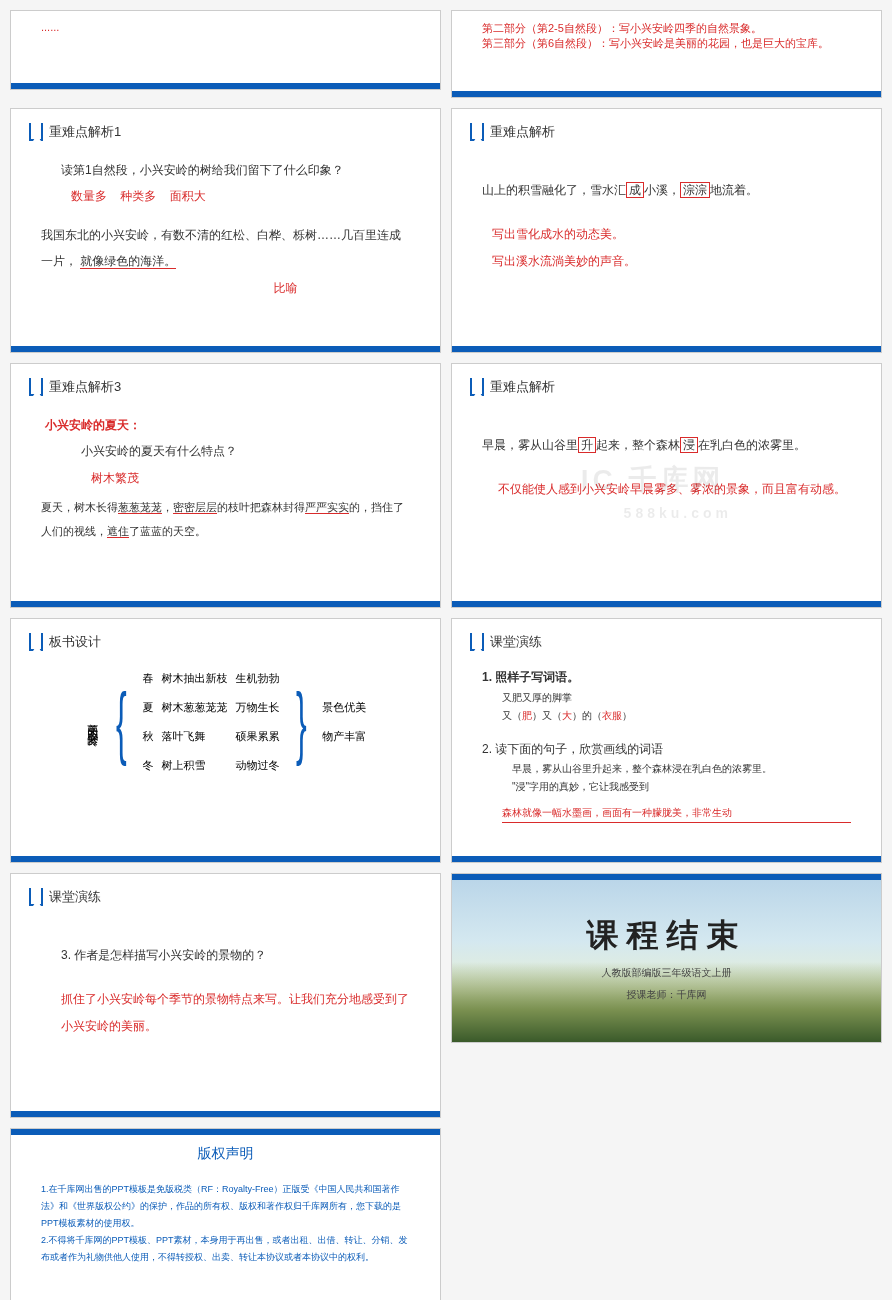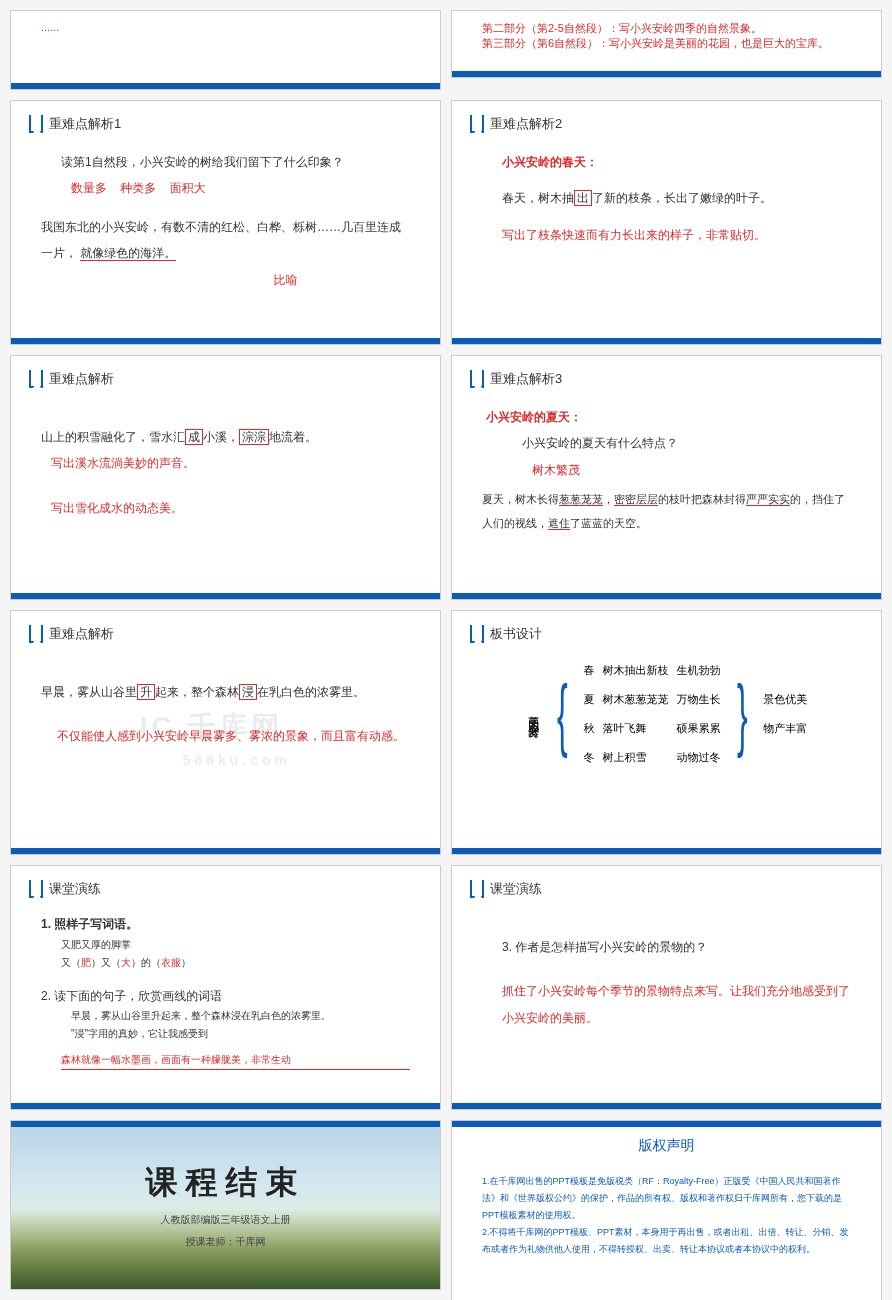--- a/index.html
+++ b/index.html
@@ -34,21 +34,21 @@
 </style>
 </head>
 <body>
 
 <div class="grid">
 
 <div class="slide" style="height:80px;">
   <div class="partial-top red">......</div>
   <div class="bar-bottom"></div>
 </div>
-<div class="slide" style="height:68px;">
+<div class="slide" style="height:88px;">
   <div class="partial-top">
     <div class="red">第二部分（第2-5自然段）：写小兴安岭四季的自然景象。</div>
     <div class="red">第三部分（第6自然段）：写小兴安岭是美丽的花园，也是巨大的宝库。</div>
   </div>
   <div class="bar-bottom"></div>
 </div>
 
 <div class="slide">
   <div class="slide-header">
     <span class="bookmark"></span>
@@ -63,46 +63,32 @@
     </div>
     <div style="margin-top:12px;">
       <span>我国东北的小兴安岭，有数不清的红松、白桦、栎树……几百里连成一片，</span>
       <span class="underline-red">就像绿色的海洋。</span>
     </div>
     <div class="red center" style="margin-left:120px;">比喻</div>
   </div>
   <div class="bar-bottom"></div>
 </div>
 
-<div class="slide">
-  <div class="slide-header">
-    <span class="bookmark"></span>
-    <span>重难点解析2</span>
-  </div>
-  <div class="slide-body">
-    <div class="red" style="margin-left:20px;font-weight:bold;">小兴安岭的春天：</div>
-    <div style="margin-top:10px;margin-left:20px;">
-      <span>春天，树木抽</span><span class="box-char">出</span><span>了新的枝条，长出了嫩绿的叶子。</span>
-    </div>
-    <div class="red" style="margin-top:10px;margin-left:20px;">写出了枝条快速而有力长出来的样子，非常贴切。</div>
-  </div>
-  <div class="bar-bottom"></div>
-</div>
 
 <div class="slide">
   <div class="slide-header">
     <span class="bookmark"></span>
     <span>重难点解析</span>
   </div>
   <div class="slide-body">
     <div style="margin-top:20px;">
       <span>山上的积雪融化了，雪水汇</span><span class="box-char">成</span><span>小溪，</span><span class="box-char">淙淙</span><span>地流着。</span>
     </div>
+    <div class="red" style="margin-top:18px;margin-left:10px;">写出雪化成水的动态美。</div>
     <div class="red" style="margin-left:10px;">写出溪水流淌美妙的声音。</div>
-    <div class="red" style="margin-top:18px;margin-left:10px;">写出雪化成水的动态美。</div>
   </div>
   <div class="bar-bottom"></div>
 </div>
 
 <div class="slide">
   <div class="slide-header">
     <span class="bookmark"></span>
     <span>重难点解析3</span>
   </div>
   <div class="slide-body">

